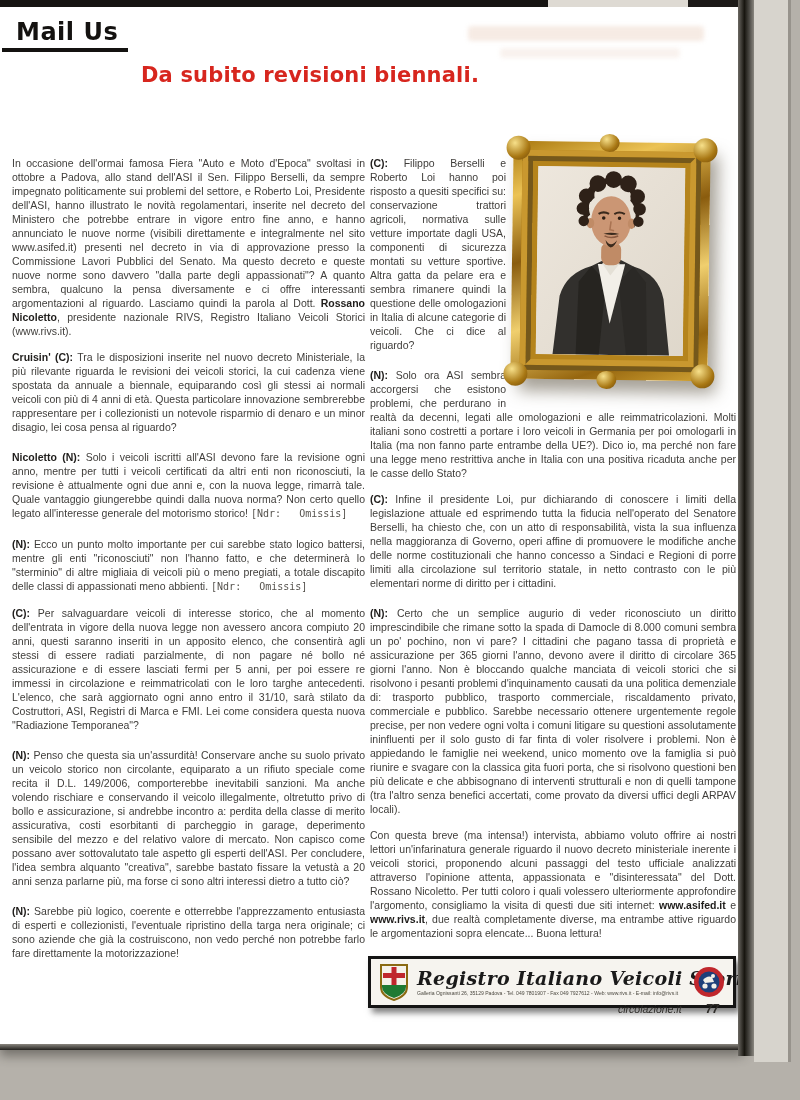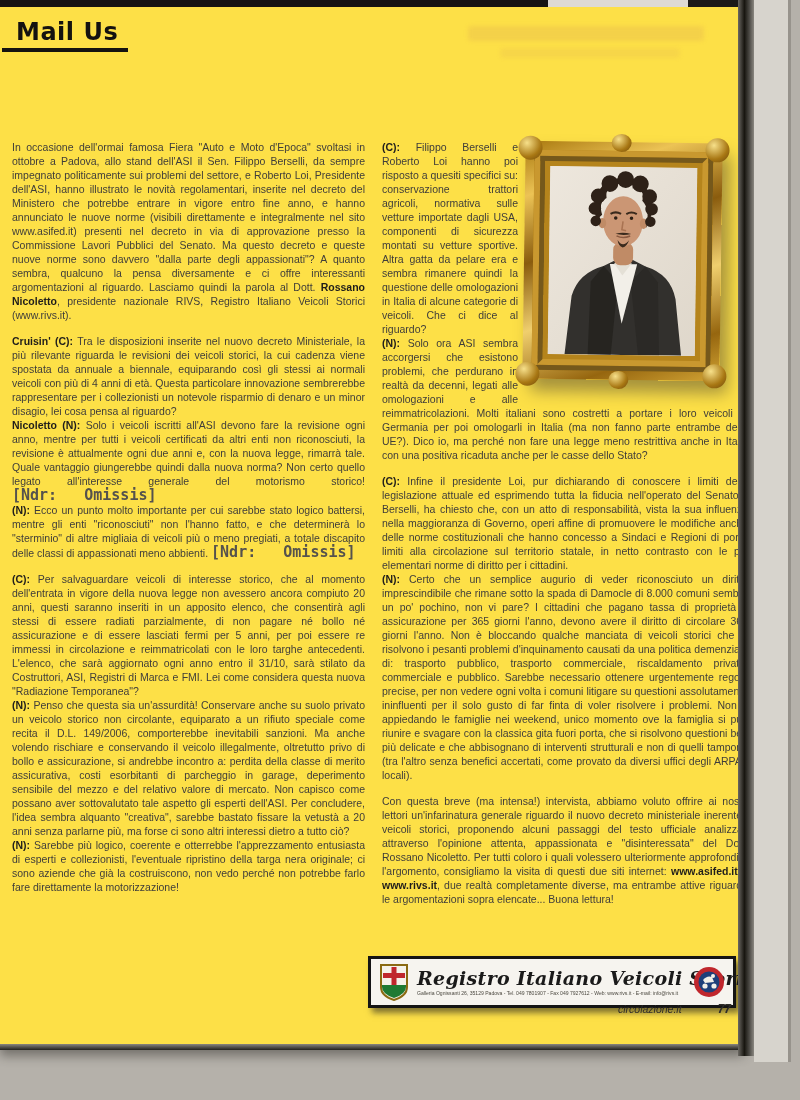--- a/index.html
+++ b/index.html
@@ -4,21 +4,21 @@
 <style>
   html,body{margin:0;padding:0;}
   body{
     width:800px;height:1100px;position:relative;overflow:hidden;
     background:#b5b1aa;
     font-family:"Liberation Sans","DejaVu Sans",sans-serif;
   }
   
   .page{
     position:absolute;left:0;top:0;width:744px;height:1050px;
-    background:#fde047;
+    background:#ffffff;
     box-shadow:0 6px 10px rgba(40,38,34,.45);
   }
   .topbar-a{position:absolute;left:0;top:0;width:548px;height:7px;background:#161412;}
   .topbar-b{position:absolute;left:548px;top:0;width:140px;height:7px;background:#dedad3;}
   .topbar-c{position:absolute;left:688px;top:0;width:56px;height:7px;background:#1c1a18;}
   .page-bottom-edge{position:absolute;left:0;top:1044px;width:744px;height:6px;
     background:linear-gradient(#8a867f,#23211e);}
   .spine{position:absolute;left:738px;top:0;width:16px;height:1056px;
     background:linear-gradient(90deg,#6b6862,#17150f 40%,#4a4843 70%,#8a8780);}
   .next-page{position:absolute;left:754px;top:0;width:36px;height:1062px;background:#d7d4cd;}
@@ -42,25 +42,25 @@
   .headline{
     position:absolute;left:0;top:62px;width:620px;text-align:center;
     font-family:"DejaVu Sans","Liberation Sans",sans-serif;
     font-weight:800;color:#d7261e;line-height:26px;font-size:21px;letter-spacing:.2px;
   }
 
   
   .col{position:absolute;top:140px;color:#3f3d3a;font-size:10.5px;line-height:14px;
     text-align:justify;}
   .col-left{left:12px;width:353px;}
-  .col-right{left:382px;width:366px;}
-  .col p{margin:0 0 0 0;}
+  .col-right{left:370px;width:366px;}
+  .col p{margin:16px 0 0 0;}
   .col p.gap{margin-top:12px;}
   .col b{color:#1f1d1b;}
-  .mono{font-family:"DejaVu Sans Mono","Liberation Mono",monospace;font-size:15px;white-space:pre;color:#55524d;font-weight:bold;}
+  .mono{font-family:"DejaVu Sans Mono","Liberation Mono",monospace;font-size:10px;white-space:pre;color:#55524d;}
 
   
   .photo-float{float:right;width:224px;height:250px;margin:0 0 8px 6px;position:relative;}
   .frame{
     position:absolute;left:0;top:2px;width:197px;height:238px;box-sizing:border-box;
     background:linear-gradient(160deg,#a8770e,#ecc355 18%,#8a5c0e 40%,#f0cf6e 62%,#96660f 84%,#d2a435);
     padding:9px;transform:rotate(.8deg);
     box-shadow:8px 12px 16px rgba(80,70,50,.5);
   }
   .frame-mid{
@@ -85,39 +85,40 @@
   }
   .banner-title{
     font-family:"DejaVu Serif","Liberation Serif",serif;font-style:italic;
     font-size:19px;font-weight:700;color:#1a1a1a;white-space:nowrap;letter-spacing:.3px;
   }
   .banner-mid{flex:1;display:flex;flex-direction:column;justify-content:center;min-width:0;}
   .banner-address{font-size:6.5px;color:#4a473f;transform:scale(.78);transform-origin:left center;white-space:nowrap;margin-top:1px;}
 
   
   .footer{position:absolute;left:618px;top:1002px;font-style:italic;color:#2e2c29;font-size:10.5px;}
-  .footer .pgnum{font-weight:700;font-size:12px;margin-left:36px;}
+  .footer .pgnum{font-weight:700;font-size:12px;margin-left:24px;}
 </style>
 </head>
 <body>
 
 <div class="page">
 
   <div class="topbar-a"></div>
   <div class="topbar-b"></div>
   <div class="topbar-c"></div>
 
   <div class="ghost ghost1"></div>
   <div class="ghost ghost2"></div>
   <div class="ghost ghost3"></div>
 
   <div class="mailus">Mail Us</div>
   <div class="mailus-rule"></div>
 
   <div class="headline">
+    <div>Da subito revisioni biennali.</div>
   </div>
 
   <div class="col col-left">
     <p><span>In occasione dell'ormai famosa Fiera "Auto e Moto d'Epoca" svoltasi in ottobre a Padova, allo stand dell'ASI il Sen. Filippo Berselli, da sempre impegnato politicamente sui problemi del settore, e Roberto Loi, Presidente dell'ASI, hanno illustrato le novità regolamentari, inserite nel decreto del Ministero che potrebbe entrare in vigore entro fine anno, e hanno annunciato le nuove norme (visibili direttamente e integralmente nel sito www.asifed.it) presenti nel decreto in via di approvazione presso la Commissione Lavori Pubblici del Senato. Ma questo decreto e queste nuove norme sono davvero "dalla parte degli appassionati"? A quanto sembra, qualcuno la pensa diversamente e ci offre interessanti argomentazioni al riguardo. Lasciamo quindi la parola al Dott. </span><b>Rossano Nicoletto</b><span>, presidente nazionale RIVS, Registro Italiano Veicoli Storici (www.rivs.it).</span></p>
 
     <p class="gap"><b>Cruisin' (C):</b> <span>Tra le disposizioni inserite nel nuovo decreto Ministeriale, la più rilevante riguarda le revisioni dei veicoli storici, la cui cadenza viene spostata da annuale a biennale, equiparando così gli stessi ai normali veicoli con più di 4 anni di età. Questa particolare innovazione sembrerebbe rappresentare per i collezionisti un notevole risparmio di denaro e un minor disagio, lei cosa pensa al riguardo?</span></p>
     <p><b>Nicoletto (N):</b> <span>Solo i veicoli iscritti all'ASI devono fare la revisione ogni anno, mentre per tutti i veicoli certificati da altri enti non riconosciuti, la revisione è attualmente ogni due anni e, con la nuova legge, rimarrà tale. Quale vantaggio giungerebbe quindi dalla nuova norma? Non certo quello legato all'interesse generale del motorismo storico!</span> <span class="mono">[Ndr:   Omissis]</span></p>
     <p><b>(N):</b> <span>Ecco un punto molto importante per cui sarebbe stato logico battersi, mentre gli enti "riconosciuti" non l'hanno fatto, e che determinerà lo "sterminio" di altre migliaia di veicoli più o meno pregiati, a totale discapito delle classi di appassionati meno abbienti.</span> <span class="mono">[Ndr:   Omissis]</span></p>
     <p class="gap"><b>(C):</b> <span>Per salvaguardare veicoli di interesse storico, che al momento dell'entrata in vigore della nuova legge non avessero ancora compiuto 20 anni, questi saranno inseriti in un apposito elenco, che consentirà agli stessi di essere radiati parzialmente, di non pagare né bollo né assicurazione e di essere lasciati fermi per 5 anni, per poi essere re immessi in circolazione e reimmatricolati con le loro targhe antecedenti. L'elenco, che sarà aggiornato ogni anno entro il 31/10, sarà stilato da Costruttori, ASI, Registri di Marca e FMI. Lei come considera questa nuova "Radiazione Temporanea"?</span></p>
     <p><b>(N):</b> <span>Penso che questa sia un'assurdità! Conservare anche su suolo privato un veicolo storico non circolante, equiparato a un rifiuto speciale come recita il D.L. 149/2006, comporterebbe inevitabili sanzioni. Ma anche volendo rischiare e conservando il veicolo illegalmente, oltretutto privo di bollo e assicurazione, si andrebbe incontro a: perdita della classe di merito assicurativa, costi esorbitanti di parcheggio in garage, deperimento sensibile del mezzo e del relativo valore di mercato. Non capisco come possano aver sottovalutato tale aspetto gli esperti dell'ASI. Per concludere, l'idea sembra alquanto "creativa", sarebbe bastato fissare la vetustà a 20 anni senza parlarne più, ma forse ci sono altri interessi dietro a tutto ciò?</span></p>

